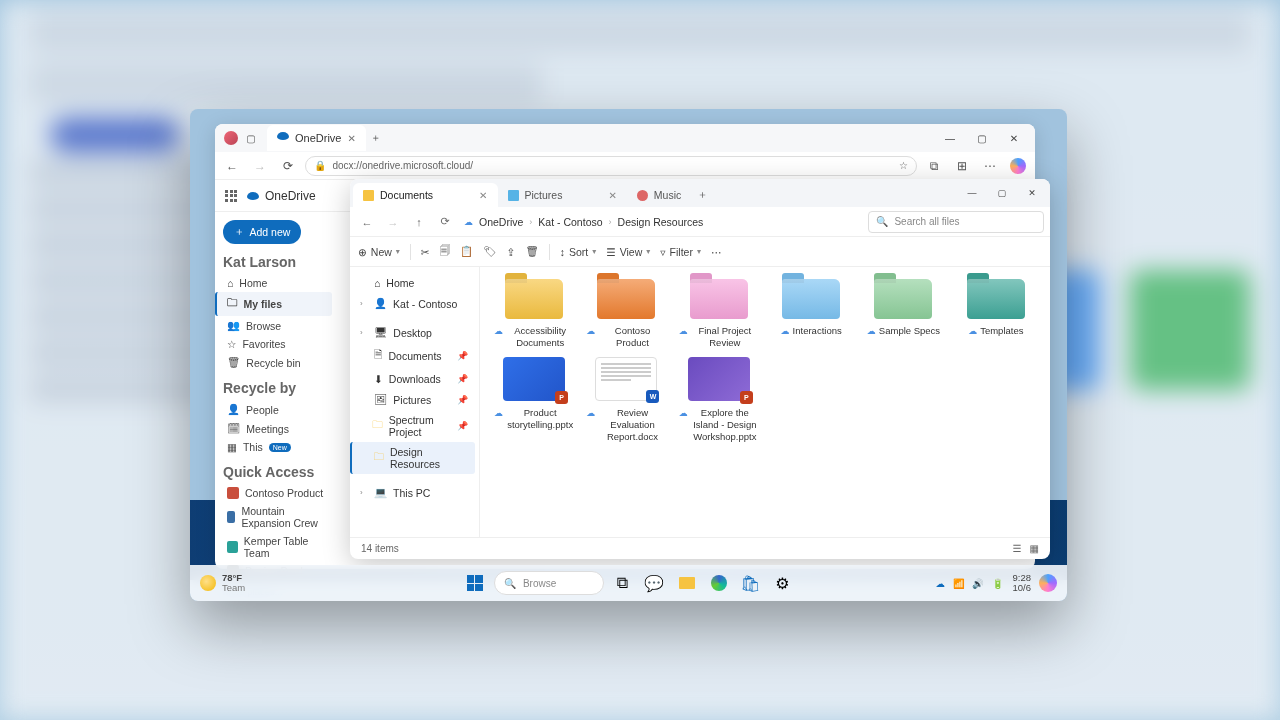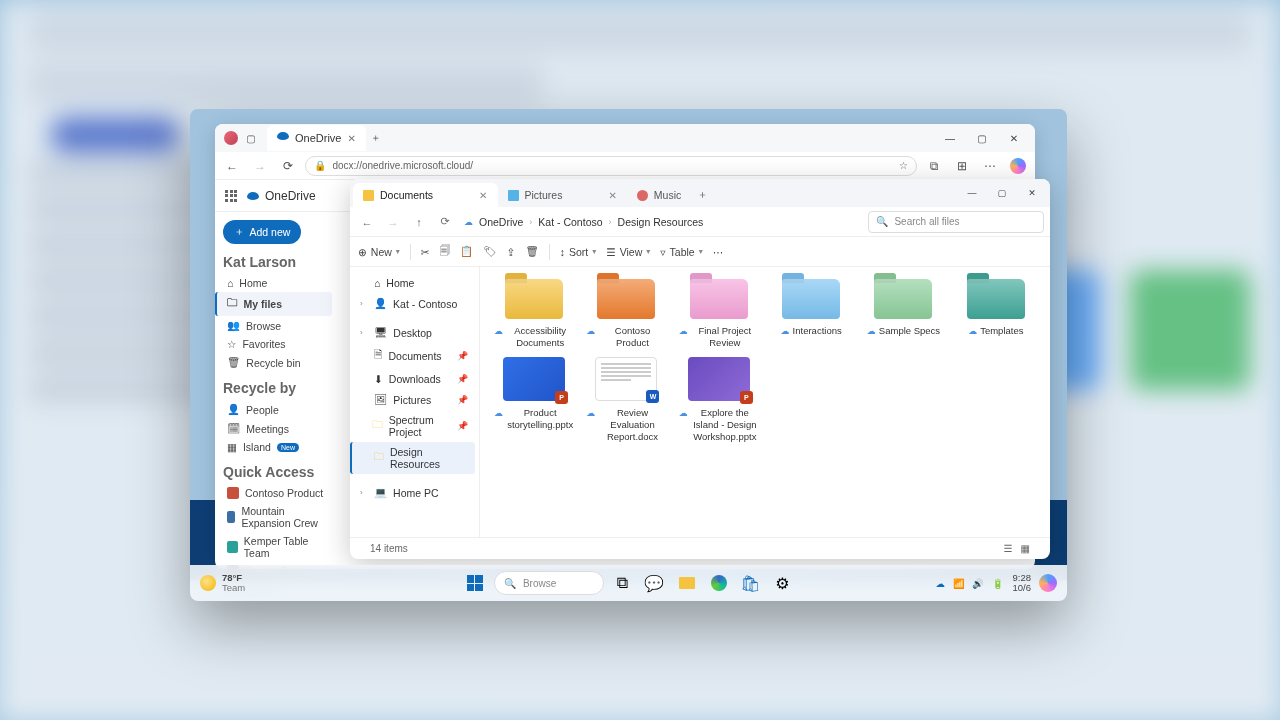--- a/index.html
+++ b/index.html
@@ -65,21 +65,21 @@
   .fitem{display:flex;flex-direction:column;align-items:center;font-size:9.5px;color:#333;text-align:center;}
   .fthumb{width:62px;height:44px;border-radius:4px;position:relative;margin-bottom:6px;}
   .folder{position:relative;width:58px;height:40px;border-radius:3px 6px 4px 4px;margin-bottom:6px;}
   .folder::before{content:"";position:absolute;top:-6px;left:0;width:22px;height:10px;border-radius:3px 3px 0 0;background:inherit;filter:brightness(.92);}
   .folder::after{content:"";position:absolute;inset:0;border-radius:3px 6px 4px 4px;background:linear-gradient(180deg,rgba(255,255,255,.35),rgba(0,0,0,.05));}
   .flabel{display:flex;gap:3px;align-items:flex-start;line-height:1.25;}
   .cloud-s{color:#4a90e2;font-size:9px;margin-top:1px;}
   .docprev{background:#fff;border:1px solid #ddd;display:flex;flex-direction:column;padding:5px;gap:2px;}
   .docprev span{height:2px;background:#ccc;}
   .appbadge{position:absolute;right:-3px;bottom:-3px;width:13px;height:13px;border-radius:3px;display:flex;align-items:center;justify-content:center;color:#fff;font-size:7px;font-weight:700;}
-  .ex-status{height:22px;border-top:1px solid #eee;display:flex;align-items:center;padding:0 20px;font-size:10px;color:#666;gap:8px;}
+  .ex-status{height:22px;border-top:1px solid #eee;display:flex;align-items:center;padding:0 11px;font-size:10px;color:#666;gap:8px;}
   .ex-status .viewbtns{margin-left:auto;display:flex;gap:8px;color:#666;}
   
   .taskbar{position:absolute;left:0;right:0;bottom:0;height:36px;background:rgba(245,248,252,.9);backdrop-filter:blur(6px);display:flex;align-items:center;padding:0 10px;border-radius:0 0 8px 8px;}
   .weather{display:flex;align-items:center;gap:6px;font-size:9.5px;color:#444;line-height:1.1;}
   .sun{width:16px;height:16px;border-radius:50%;background:radial-gradient(circle at 40% 40%,#ffe08a,#f2b705);}
   .tb-center{position:absolute;left:50%;transform:translateX(-50%);display:flex;align-items:center;gap:6px;}
   .tb-btn{width:26px;height:26px;border-radius:4px;display:flex;align-items:center;justify-content:center;}
   .winlogo{width:16px;height:16px;display:grid;grid-template-columns:1fr 1fr;grid-template-rows:1fr 1fr;gap:1px;}
   .winlogo span{background:#0F6CBD;}
   .tb-search{display:flex;align-items:center;gap:6px;background:#fff;border:1px solid #ddd;border-radius:14px;height:24px;padding:0 10px;font-size:10px;color:#888;width:110px;}
@@ -195,21 +195,21 @@
         <div class="item">
             <span>👤</span>
             <span>People</span>
           </div>
         <div class="item">
             <span>🗓</span>
             <span>Meetings</span>
           </div>
         <div class="item">
             <span>▦</span>
-            <span>Island</span>
+            <span>This</span>
             <span class="newbadge">New</span>
           </div>
         <div class="hdr">Quick Access</div>
         <div class="item">
             <div class="qa-icon" style="background:#c94f3d;"></div>
             <span>Contoso Product</span>
           </div>
         <div class="item">
             <div class="qa-icon" style="background:#3a6ea5;"></div>
             <span>Mountain Expansion Crew</span>
@@ -287,21 +287,21 @@
           <span>Sort</span>
           <span style="font-size:8px;color:#888;">▾</span>
         </div>
       <div class="tool">
           <span>☰</span>
           <span>View</span>
           <span style="font-size:8px;color:#888;">▾</span>
         </div>
       <div class="tool">
           <span>▿</span>
-          <span>Table</span>
+          <span>Filter</span>
           <span style="font-size:8px;color:#888;">▾</span>
         </div>
       <div class="tool">⋯</div>
     </div>
     <div class="ex-body">
       <div class="ex-nav">
         <div class="nitem">
             <span class="exp"></span>
             <span>⌂</span>
             <span>Home</span>
@@ -343,21 +343,21 @@
           </div>
         <div class="nitem active">
             <span class="exp"></span>
             <span style="color:#f6c341;">🗀</span>
             <span>Design Resources</span>
           </div>
         <div style="height:8px;"></div>
         <div class="nitem">
             <span class="exp">›</span>
             <span>💻</span>
-            <span>Home PC</span>
+            <span>This PC</span>
           </div>
       </div>
       <div class="ex-content">
         <div class="grid">
           <div class="fitem">
               <div class="folder" style="background:#f6c341;"></div>
               <div class="flabel">
                 <span class="cloud-s">☁</span>
                 <span>Accessibility Documents</span>
               </div>

